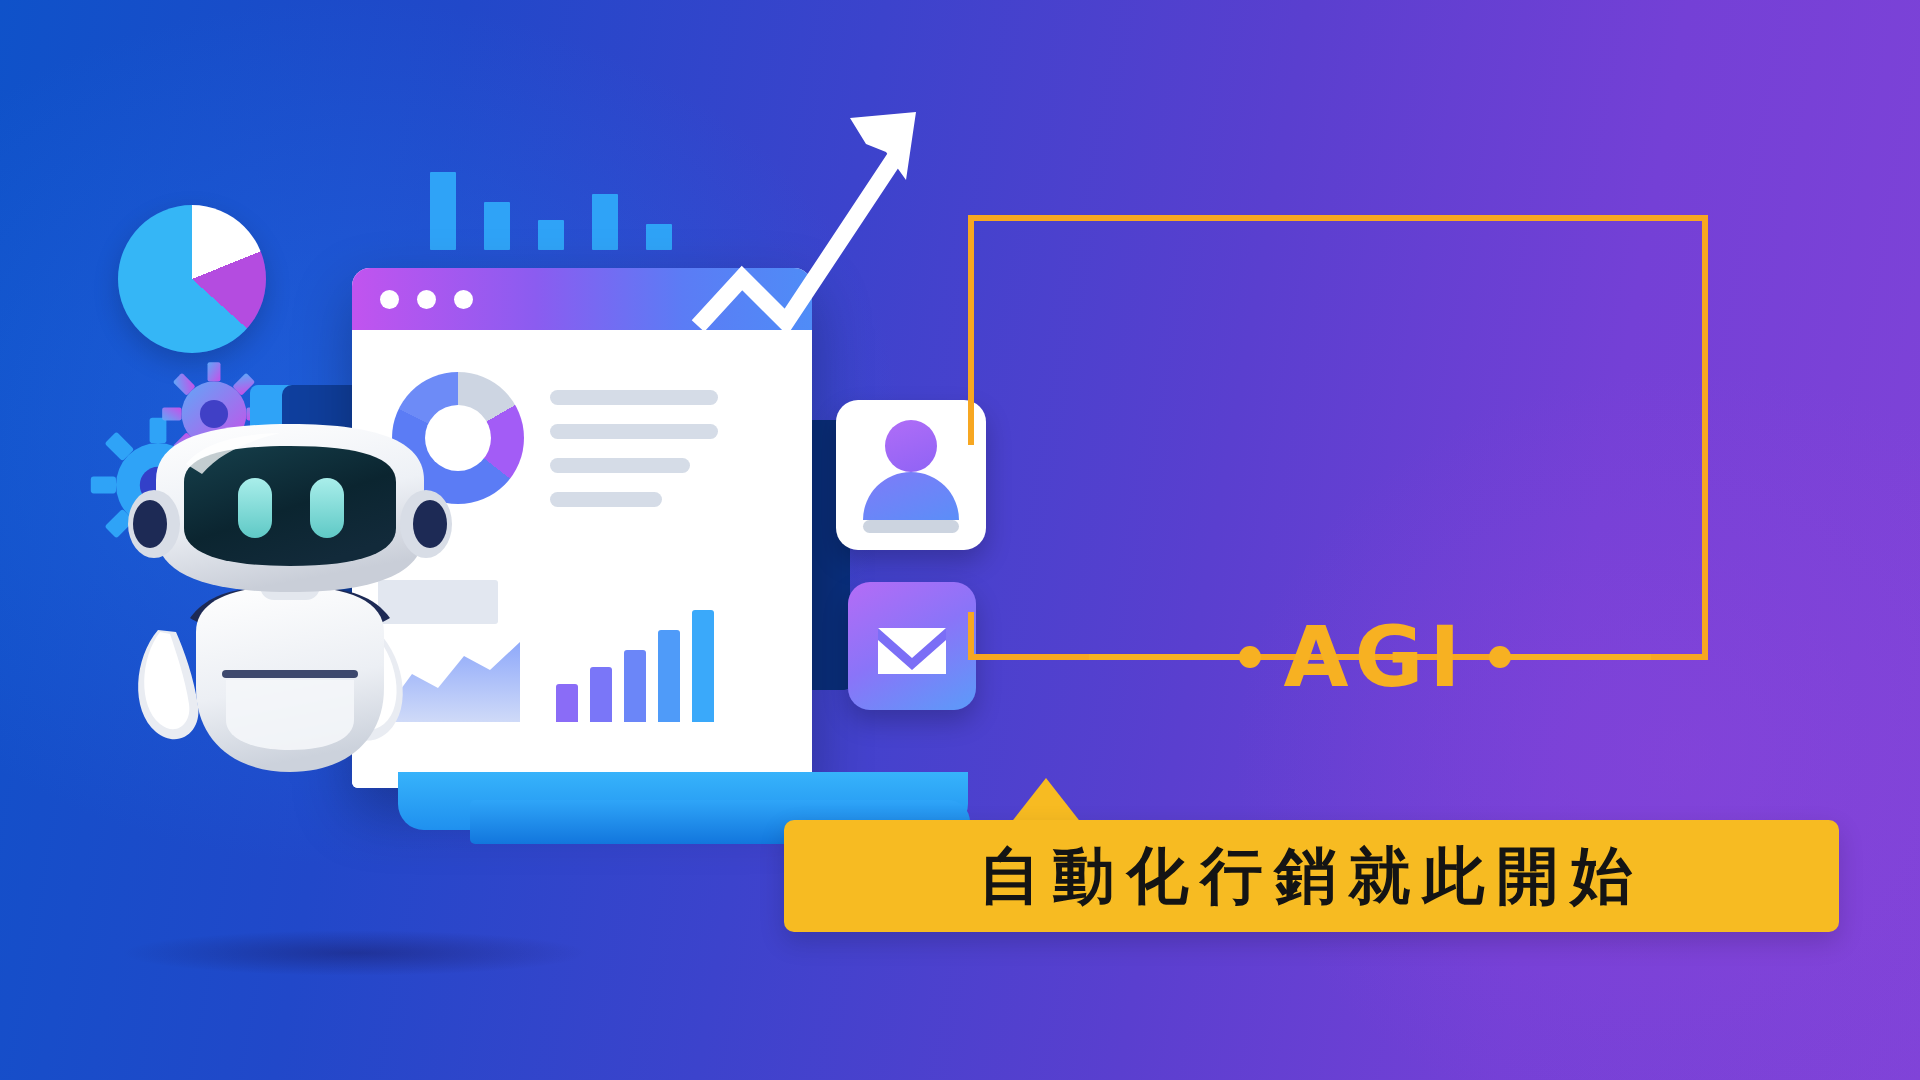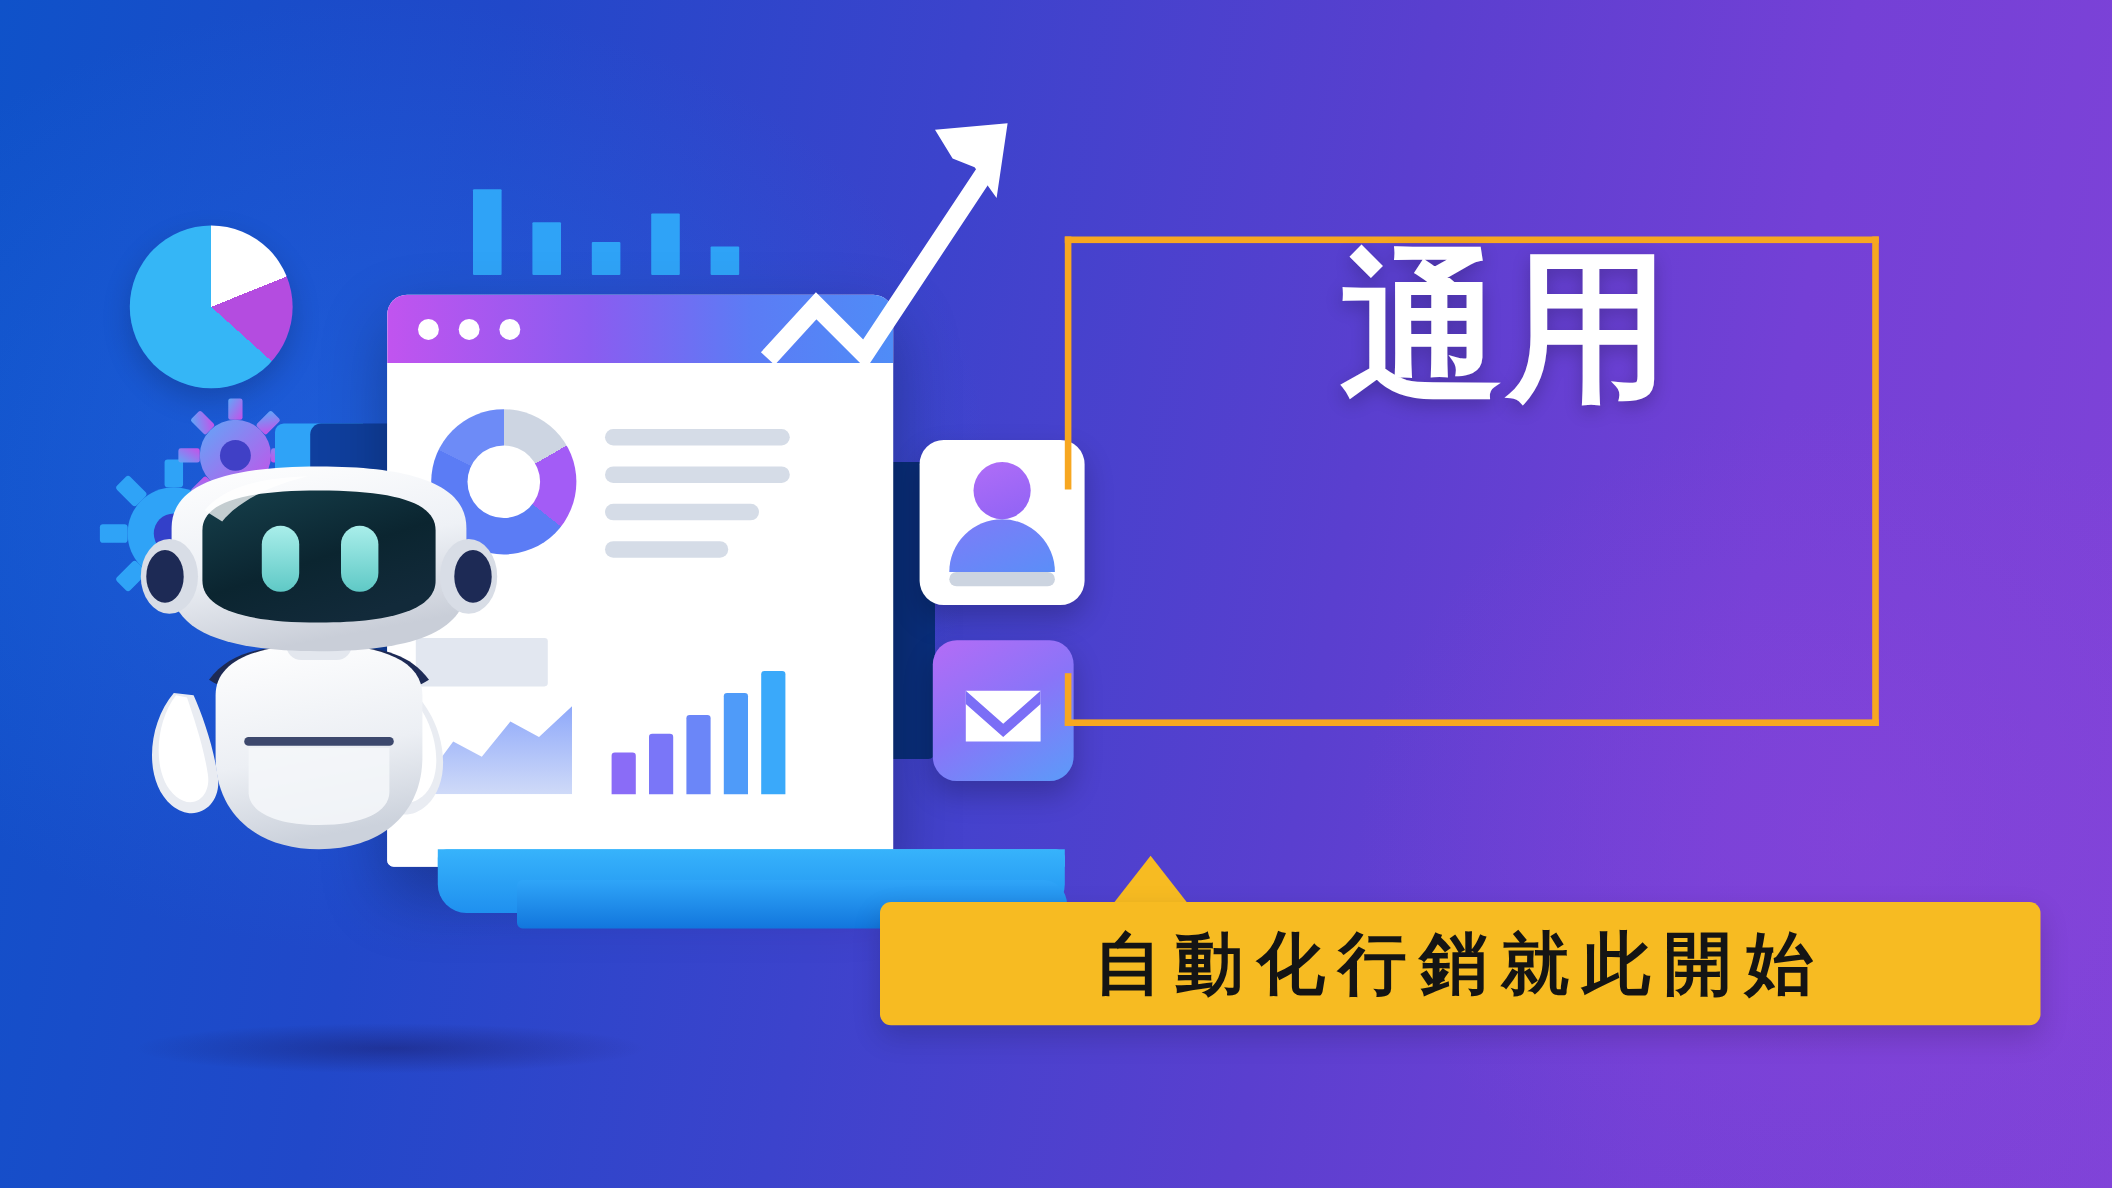--- a/index.html
+++ b/index.html
@@ -119,21 +119,21 @@
     font-weight:bold; font-size:84px; color:#f7b122; letter-spacing:6px;
     padding:0 22px; line-height:1;
   }
   .agi-dot{ width:22px; height:22px; border-radius:50%; background:#f7b122; flex:0 0 auto; }
   .agi-line{ height:6px; background:#f7b122; flex:0 0 auto; }
   .agi-line.l{ width:150px; }
   .agi-line.r{ width:140px; }
 
   
   .banner{
-    position:absolute; left:800px; top:820px; width:1055px; height:112px;
+    position:absolute; left:784px; top:820px; width:1055px; height:112px;
     background:#f7bb22; border-radius:10px;
     display:flex; align-items:center; justify-content:center;
     box-shadow:0 10px 26px rgba(0,0,0,.16);
   }
   .banner-tip{
     position:absolute; left:1010px; top:778px; width:0; height:0;
     border-left:36px solid transparent; border-right:36px solid transparent;
     border-bottom:46px solid #f7bb22;
   }
   .banner-text{
@@ -339,21 +339,27 @@
 
     <path d="M66,44 C84,22 120,14 160,13 C132,20 100,32 82,54 Z" fill="#ffffff" opacity=".75"></path>
   </svg>
   <div class="shadow-ellipse"></div>
 
   <div class="frame"></div>
   <div class="frame-left-top"></div>
   <div class="frame-left-bot"></div>
 
   <div class="headline">
-    <div class="h-main">通用</div>
-  </div>
-
+  </div>
+
+  <div class="agi-row">
+    <span class="agi-line l"></span>
+    <span class="agi-dot"></span>
+    <span class="agi-text">AGI</span>
+    <span class="agi-dot"></span>
+    <span class="agi-line r"></span>
+  </div>
 
   <div class="banner-tip"></div>
   <div class="banner">
     <span class="banner-text">自動化行銷就此開始</span>
   </div>
 </div>
 
 </body></html>

